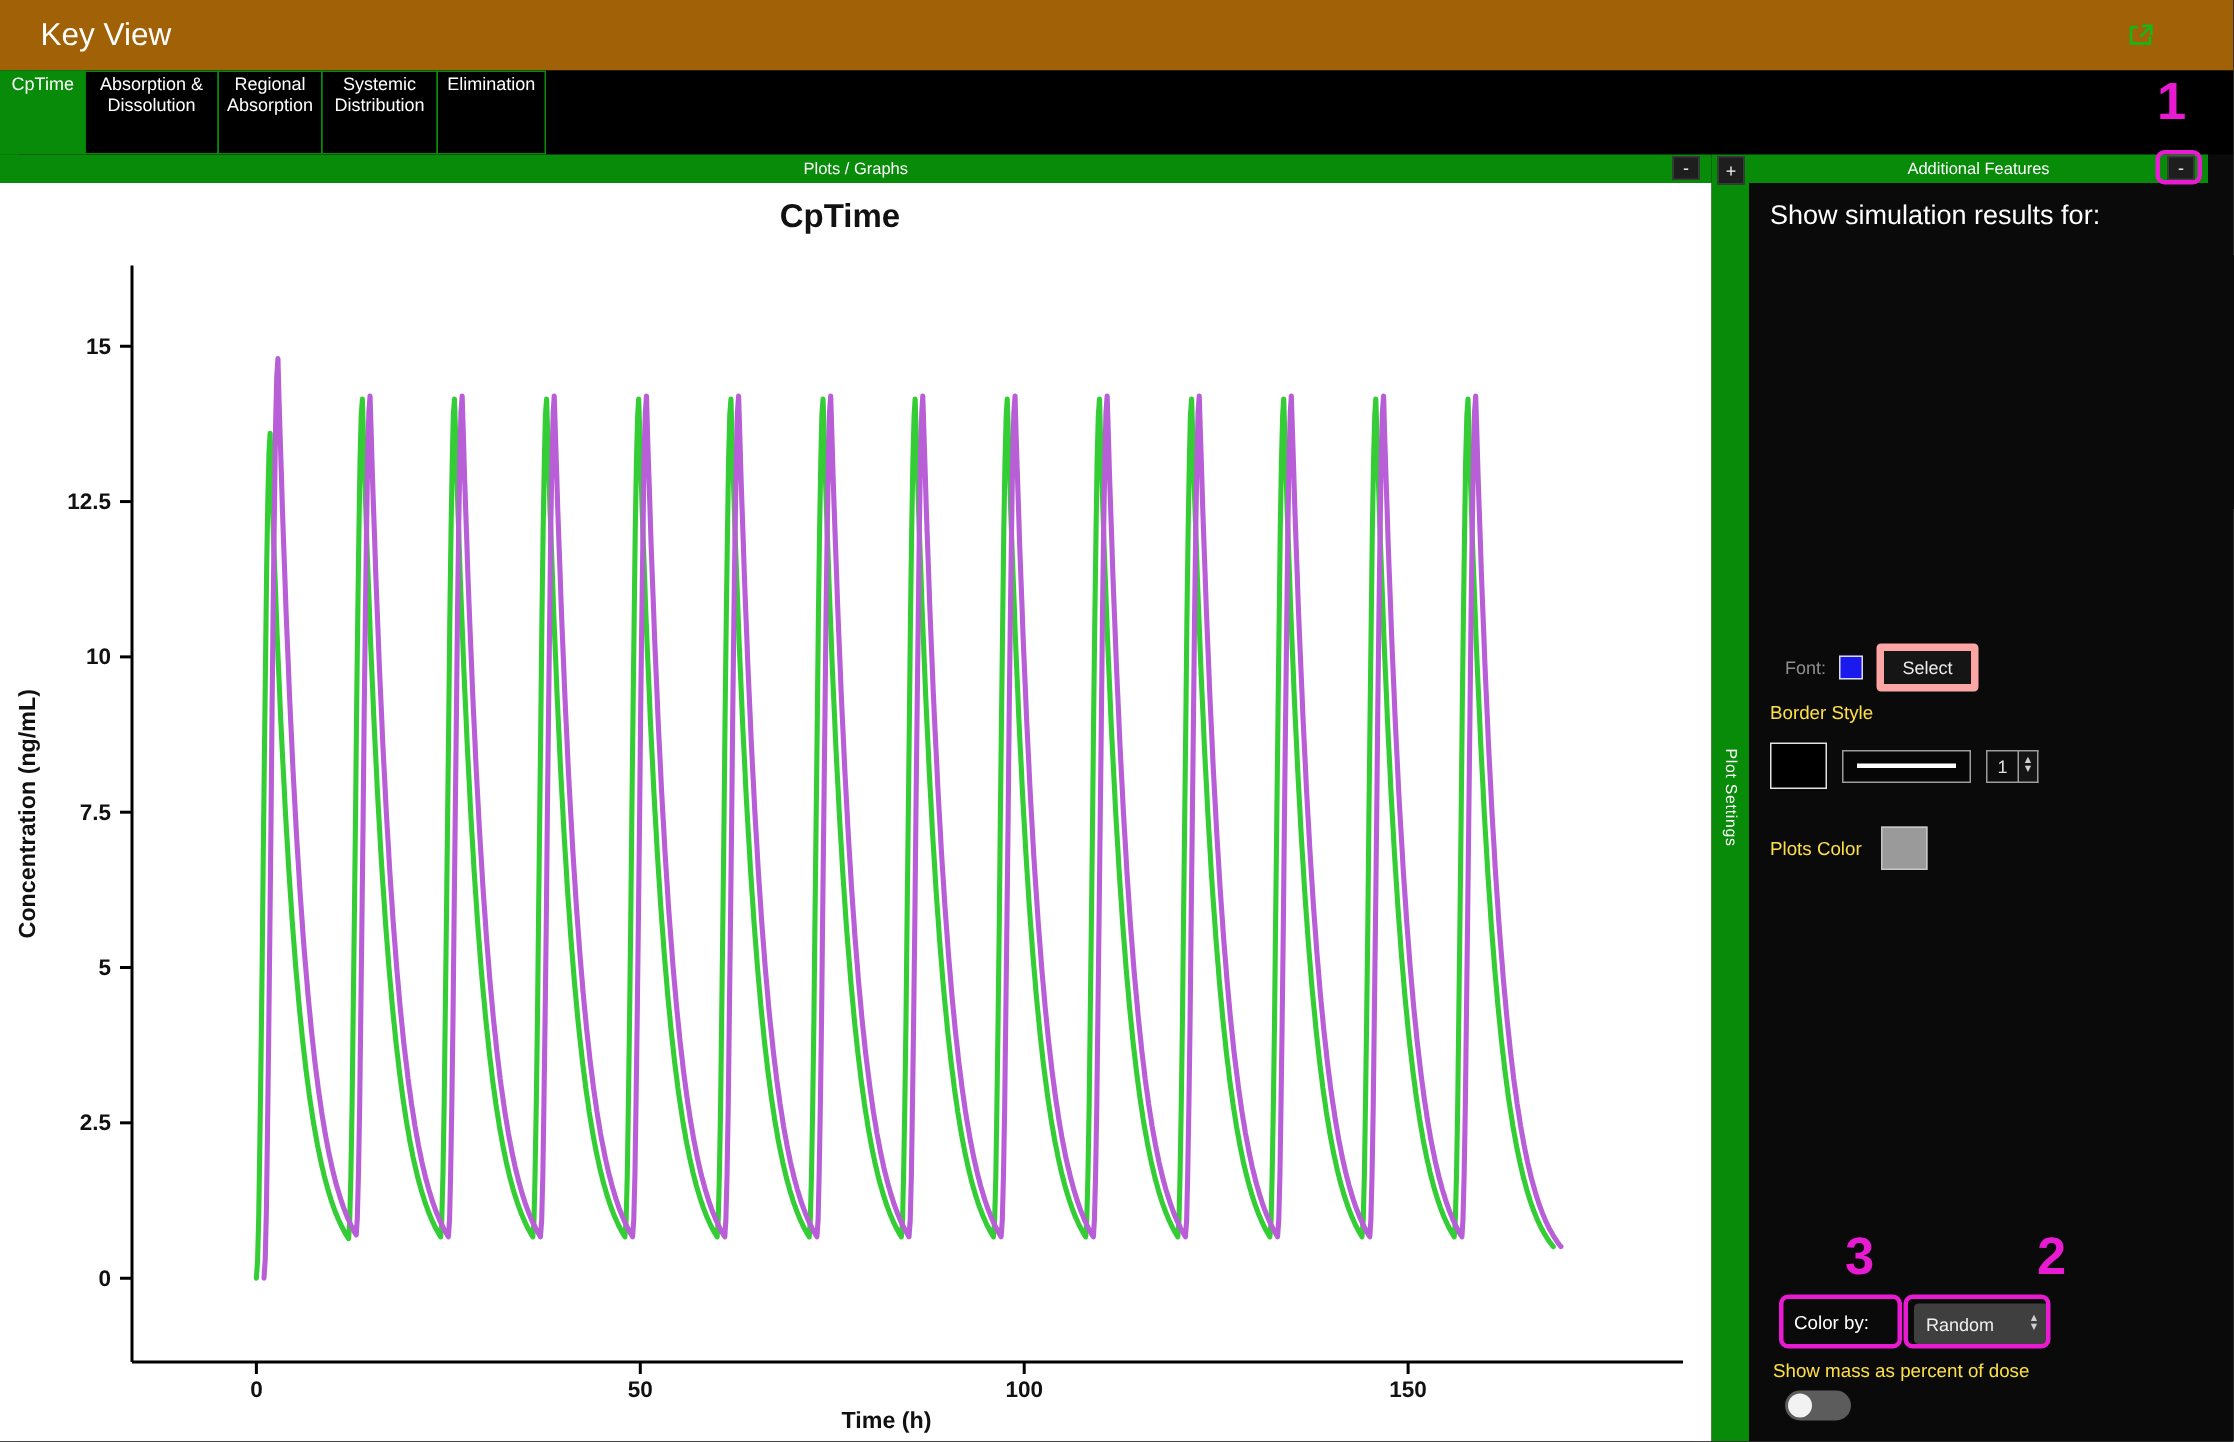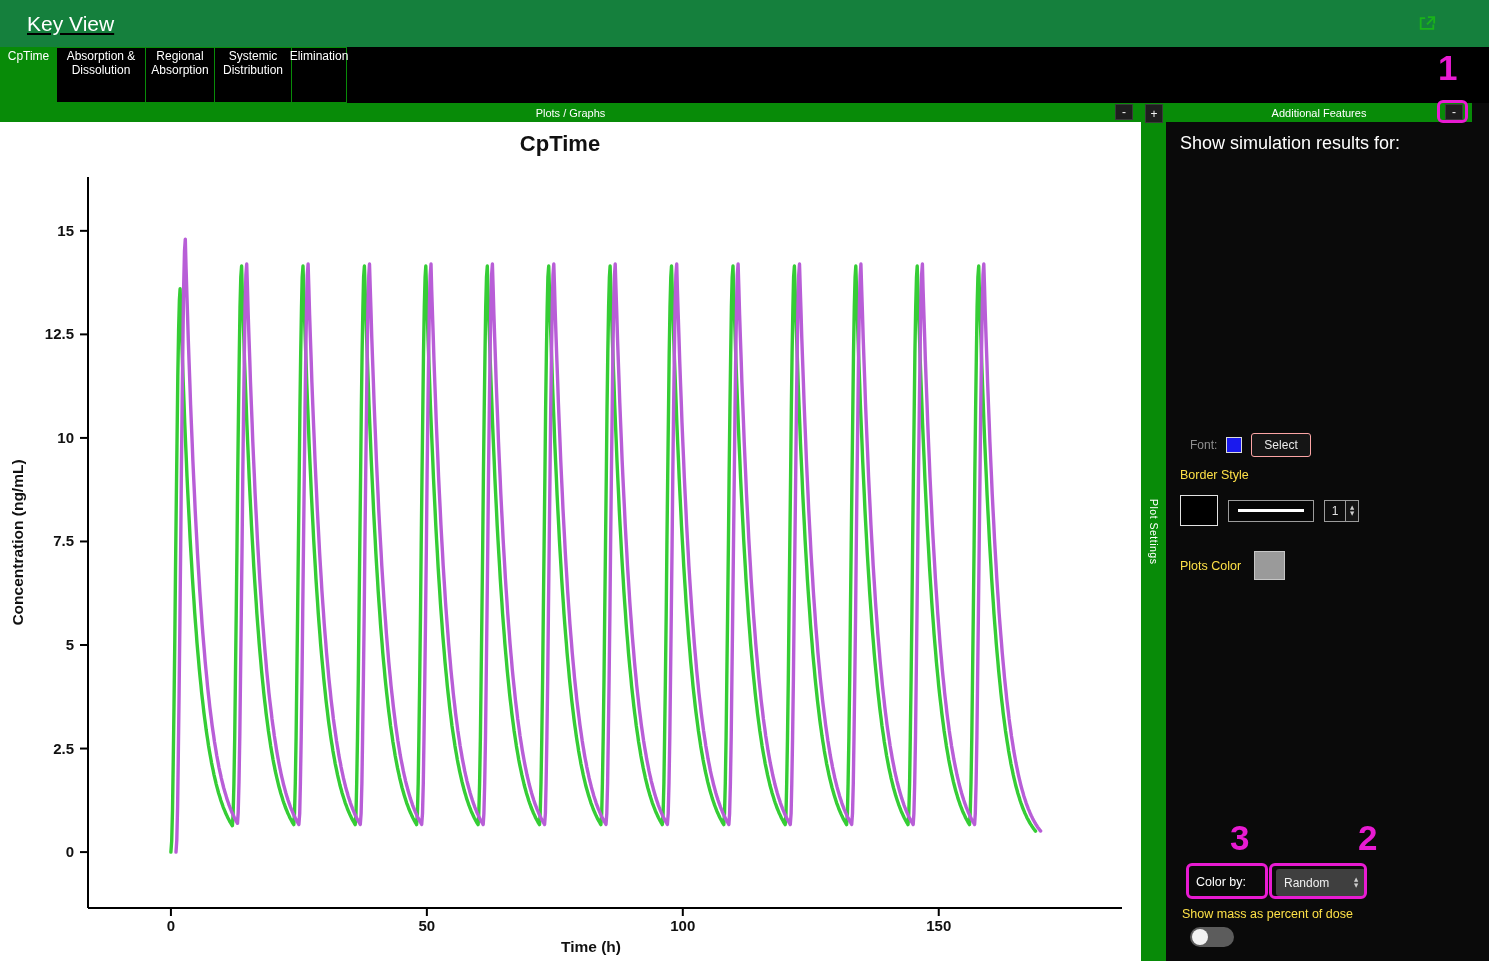--- a/index.html
+++ b/index.html
@@ -2,29 +2,29 @@
 <html style="--green: #088b08; --magenta: #e81bd2;"><head>
 <meta charset="utf-8">
 <style>
   *{margin:0;padding:0;box-sizing:border-box;}
   html,body{background:#000;}
   body{width:1489px;height:961px;font-family:"Liberation Sans",sans-serif;}
   :root{--green:#088b08;--magenta:#e81bd2;}
   .root{position:relative;width:1489px;height:961px;background:#000;overflow:hidden;}
 
   
-  .titlebar{position:absolute;left:0;top:0;width:100%;height:47px;background:#15803d;display:flex;align-items:center;text-decoration:underline;}
+  .titlebar{position:absolute;left:0;top:0;width:100%;height:47px;background:#a16207;display:flex;align-items:center;}
   .title{color:#fff;font-size:21px;margin-left:27px;}
   .ext-icon{position:absolute;right:53px;top:15px;color:#1ab31a;line-height:0;cursor:pointer;}
 
   
   .tabbar{position:absolute;left:0;top:47px;width:100%;height:56px;display:flex;background:#000;}
   .tab{border:1px solid var(--green);display:flex;justify-content:center;text-align:center;color:#fff;font-size:12px;line-height:1.15;padding:2px 3px 4px;cursor:pointer;}
   .tab + .tab{margin-left:-1px;}
-  .t0{width:57px;}.t1{width:90px;}.t2{width:70px;}.t3{width:78px;}.t4{width:56px;}
+  .t0{width:57px;}.t1{width:90px;}.t2{width:70px;}.t3{width:78px;}.t4{width:73px;}
   .tab.selected{background:var(--green);}
 
   
   .panel-header{position:absolute;height:19px;background:var(--green);display:flex;align-items:center;justify-content:center;}
   .ph-title{color:#fff;font-size:11px;}
   .mini-btn{position:absolute;width:18px;height:16px;background:#1e1e1e;border:1px solid #3a3a3a;color:#f2f2f2;font-size:12px;line-height:12px;text-align:center;padding:0;cursor:pointer;font-family:inherit;}
 
   
   .plots-panel{position:absolute;left:0;top:103px;width:1141px;height:858px;background:#000;border-radius:14px;}
   .plots-panel .panel-header{left:0;top:0;width:100%;}
@@ -47,21 +47,21 @@
   .list-item{display:flex;align-items:center;gap:5px;padding:2px 4px;color:#fff;font-size:11.5px;white-space:nowrap;cursor:pointer;}
   .checkbox{flex:0 0 auto;width:11px;height:11px;background:#e9e9e9;border:1px solid #7a7a7a;border-radius:2px;}
   .li-label{overflow:hidden;}
   .hscroll{position:absolute;left:2px;bottom:2px;width:287px;height:9px;background:#181818;}
   .hthumb{width:154px;height:9px;background:#8f8f8f;border-radius:4px;}
 
   .font-row{position:absolute;left:24px;top:329px;display:flex;align-items:center;gap:9px;height:26px;}
   .dim-label{color:#8f8f8f;font-size:12px;}
   .swatch{display:inline-block;cursor:pointer;}
   .font-swatch{width:16px;height:16px;border:1px solid #dcdcdc;}
-  .select-btn{background:#151515;border:1px solid #fca5a5;border-radius:3px;color:#eaeaea;font-size:12px;padding:4px 12px;font-family:inherit;cursor:pointer;}
+  .select-btn{background:#151515;border:5px solid #fca5a5;border-radius:3px;color:#eaeaea;font-size:12px;padding:4px 12px;font-family:inherit;cursor:pointer;}
 
   .border-label{position:absolute;left:14px;top:365px;}
   .border-row{position:absolute;left:14px;top:392px;display:flex;align-items:center;gap:10px;}
   .border-swatch{width:38px;height:31px;border:1px solid #e2e2e2;}
   .line-style{width:86px;height:22px;background:#060606;border:1px solid #9c9c9c;display:flex;align-items:center;cursor:pointer;}
   .line-sample{flex:1;height:3px;background:#fff;margin:0 9px;}
   .spinner{display:flex;align-items:stretch;height:22px;}
   .spin-num{width:22px;background:#0d0d0d;border:1px solid #9c9c9c;color:#e0e0e0;font-size:12px;display:flex;align-items:center;justify-content:center;}
   .spin-arrows{width:13px;border:1px solid #9c9c9c;border-left:none;display:flex;flex-direction:column;align-items:center;justify-content:center;gap:1px;background:#151515;cursor:pointer;}
   .spin-arrows i{font-style:normal;font-size:5.5px;line-height:1;color:#cfcfcf;font-family:"DejaVu Sans",sans-serif;}

